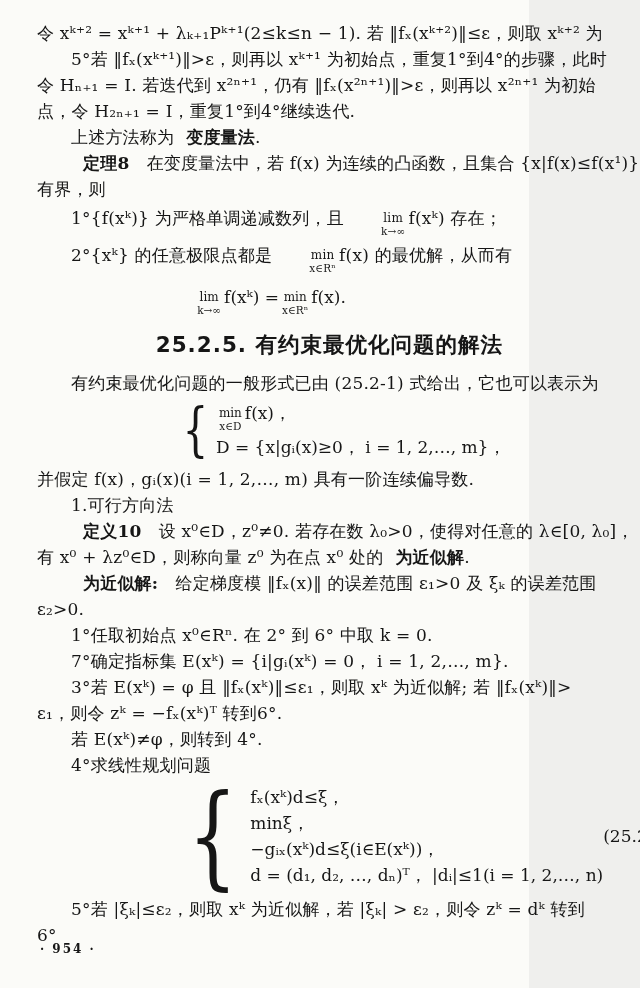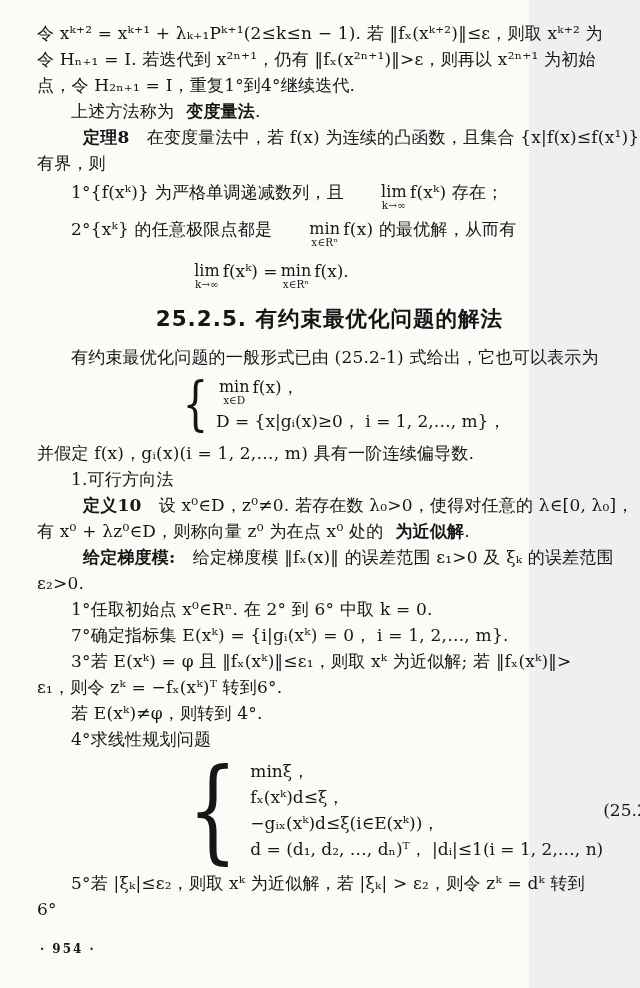--- a/index.html
+++ b/index.html
@@ -22,21 +22,21 @@
   .line{white-space:nowrap; letter-spacing:0.2px;}
   .indent{text-indent:2em;}
   .b{font-weight:bold;margin-left:12px;}
   
   .uop{
     display:inline-block;
     text-align:center;
     vertical-align:-11px;
     margin:0 3px;
   }
-  .uop .top{display:block;line-height:16px;font-size:16px;}
+  .uop .top{display:block;line-height:16px;font-size:12px;}
   .uop .bot{display:block;line-height:11px;font-size:10.5px;}
   .tallline{margin:3px 0 5px 0;}
   
   .centerformula{
     text-align:center;
     margin:10px 0 14px 0;
     white-space:nowrap;
   }
   
   .section-heading{
@@ -78,20 +78,21 @@
     font-weight:bold;
     letter-spacing:2px;
   }
 </style>
 </head>
 <body>
 
 <div class="page">
 
   <div class="line">令 xᵏ⁺² = xᵏ⁺¹ + λₖ₊₁Pᵏ⁺¹(2≤k≤n − 1). 若 ‖fₓ(xᵏ⁺²)‖≤ε，则取 xᵏ⁺² 为</div>
+  <div class="line indent">5°若 ‖fₓ(xᵏ⁺¹)‖&gt;ε，则再以 xᵏ⁺¹ 为初始点，重复1°到4°的步骤，此时</div>
   <div class="line">令 Hₙ₊₁ = I.  若迭代到 x²ⁿ⁺¹，仍有 ‖fₓ(x²ⁿ⁺¹)‖&gt;ε，则再以 x²ⁿ⁺¹ 为初始</div>
   <div class="line">点，令 H₂ₙ₊₁ = I，重复1°到4°继续迭代.</div>
 
   <div class="line indent"><span>上述方法称为</span><span class="b">变度量法</span><span>.</span></div>
 
   <div class="line indent"><span class="b">定理8</span><span>　在变度量法中，若 f(x) 为连续的凸函数，且集合 {x|f(x)≤f(x¹)}</span></div>
   <div class="line">有界，则</div>
 
   <div class="line indent tallline"><span>1°{f(xᵏ)} 为严格单调递减数列，且</span><span class="uop"><span class="top">lim</span><span class="bot">k→∞</span></span><span>f(xᵏ) 存在；</span></div>
 
@@ -110,35 +111,35 @@
       <div class="bl bl-tall">D = {x|gᵢ(x)≥0， i = 1, 2,…, m}，</div>
     </div>
   </div>
 
   <div class="line">并假定 f(x)，gᵢ(x)(i = 1, 2,…, m) 具有一阶连续偏导数.</div>
   <div class="line indent">1.可行方向法</div>
 
   <div class="line indent"><span class="b">定义10</span><span>　设 x⁰∈D，z⁰≠0. 若存在数 λ₀&gt;0，使得对任意的 λ∈[0, λ₀]，</span></div>
   <div class="line"><span>有 x⁰ + λz⁰∈D，则称向量 z⁰ 为在点 x⁰ 处的</span><span class="b">为近似解</span><span>.</span></div>
 
-  <div class="line indent"><span class="b">给定梯度模:</span><span>　给定梯度模 ‖fₓ(x)‖ 的误差范围 ε₁&gt;0 及 ξₖ 的误差范围</span></div>
+  <div class="line indent"><span class="b">为近似解:</span><span>　给定梯度模 ‖fₓ(x)‖ 的误差范围 ε₁&gt;0 及 ξₖ 的误差范围</span></div>
   <div class="line">ε₂&gt;0.</div>
 
   <div class="line indent">1°任取初始点 x⁰∈Rⁿ. 在 2° 到 6° 中取 k = 0.</div>
   <div class="line indent">7°确定指标集 E(xᵏ) = {i|gᵢ(xᵏ) = 0， i = 1, 2,…, m}.</div>
   <div class="line indent">3°若 E(xᵏ) = φ 且 ‖fₓ(xᵏ)‖≤ε₁，则取 xᵏ 为近似解; 若 ‖fₓ(xᵏ)‖&gt;</div>
   <div class="line">ε₁，则令 zᵏ = −fₓ(xᵏ)ᵀ 转到6°.</div>
   <div class="line indent">若 E(xᵏ)≠φ，则转到 4°.</div>
   <div class="line indent">4°求线性规划问题</div>
 
   <div class="brace-block">
     <span class="brace-glyph brace-4">{</span>
     <div class="brace-lines">
+      <div class="bl">fₓ(xᵏ)d≤ξ，</div>
       <div class="bl">minξ，</div>
-      <div class="bl">fₓ(xᵏ)d≤ξ，</div>
       <div class="bl">−gᵢₓ(xᵏ)d≤ξ(i∈E(xᵏ))，</div>
       <div class="bl">d = (d₁, d₂, …, dₙ)ᵀ， |dᵢ|≤1(i = 1, 2,…, n)</div>
     </div>
     <span class="eq-tag">(25.2-3)</span>
   </div>
 
   <div class="line indent">5°若 |ξₖ|≤ε₂，则取 xᵏ 为近似解，若 |ξₖ| &gt; ε₂，则令 zᵏ = dᵏ 转到</div>
   <div class="line">6°</div>
 
   <div class="footer">· 954 ·</div>

